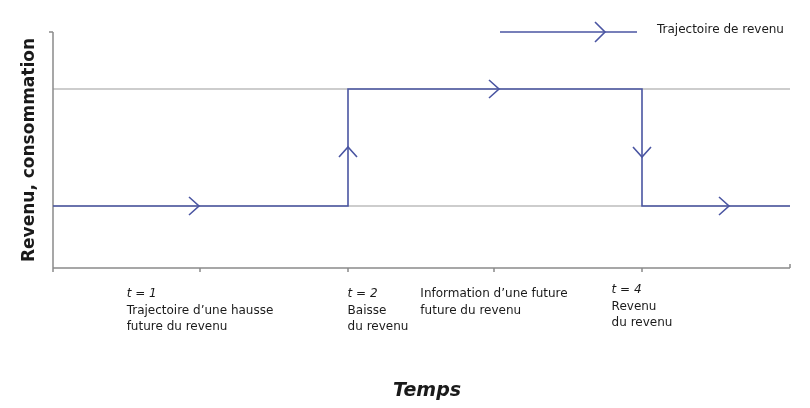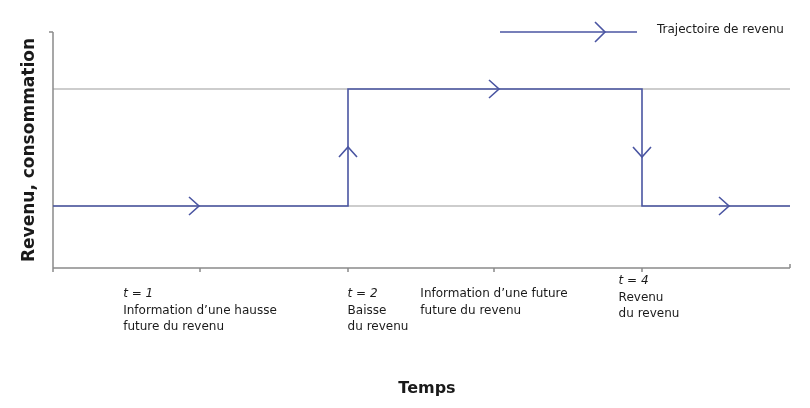--- a/index.html
+++ b/index.html
@@ -6,21 +6,21 @@
     body { width: 810px; height: 408px; position: relative; overflow: hidden;
            font-family: "DejaVu Sans", sans-serif; color: #1a1a1a; }
     svg { position: absolute; left: 0; top: 0; }
     .tlabel { position: absolute; text-align: left; font-size: 12px; line-height: 16.5px;
               color: #1a1a1a; white-space: nowrap; transform: translateX(-50%); }
     .tlabel .t { font-style: italic; }
     .legend-label { position: absolute; left: 657px; top: 22px; font-size: 12px; color: #1a1a1a; white-space: nowrap; }
     .ylabel { position: absolute; left: 28px; top: 150px; transform: translate(-50%, -50%) rotate(-90deg);
               font-size: 17px; font-weight: bold; white-space: nowrap; color: #1a1a1a; }
     .xlabel { position: absolute; left: 427px; top: 378px; transform: translateX(-50%);
-              font-size: 16px; font-weight: bold; color: #1a1a1a; }
+              font-size: 19px; font-weight: bold; color: #1a1a1a; font-style: italic; }
   </style>
 </head>
 <body>
 
 <svg width="810" height="408" viewBox="0 0 810 408">
 
   <line x1="53" y1="89" x2="790" y2="89" stroke="#bdbdbd" stroke-width="1.3"></line>
   <line x1="53" y1="206" x2="790" y2="206" stroke="#bdbdbd" stroke-width="1.3"></line>
 
   <line x1="53" y1="32" x2="53" y2="268" stroke="#8a8a8a" stroke-width="1.5"></line>
@@ -45,29 +45,29 @@
   <polyline points="595,22 605,32 595,42" fill="none" stroke="#4a55a2" stroke-width="1.6"></polyline>
 </svg>
 
 <div class="legend-label">Trajectoire de revenu</div>
 
 <div class="ylabel">Revenu, consommation</div>
 <div class="xlabel">Temps</div>
 
 <div class="tlabel" style="left:200px; top:285px;">
   <div class="t">t = 1</div>
-  <div>Information d’une hausse</div>
+  <div>Trajectoire d’une hausse</div>
   <div>future du revenu</div>
 </div>
 <div class="tlabel" style="left:330px; top:285px;margin-left:48px;">
   <div class="t">t = 2</div>
   <div>Baisse</div>
   <div>du revenu</div>
 </div>
 <div class="tlabel" style="left:494px; top:285px;">
   <div>Information d’une future</div>
   <div>future du revenu</div>
 </div>
-<div class="tlabel" style="left:642px; top:272px;margin-left:7px;">
+<div class="tlabel" style="left:642px; top:281px;">
   <div class="t">t = 4</div>
   <div>Revenu</div>
   <div>du revenu</div>
 </div>
 
 </body></html>

